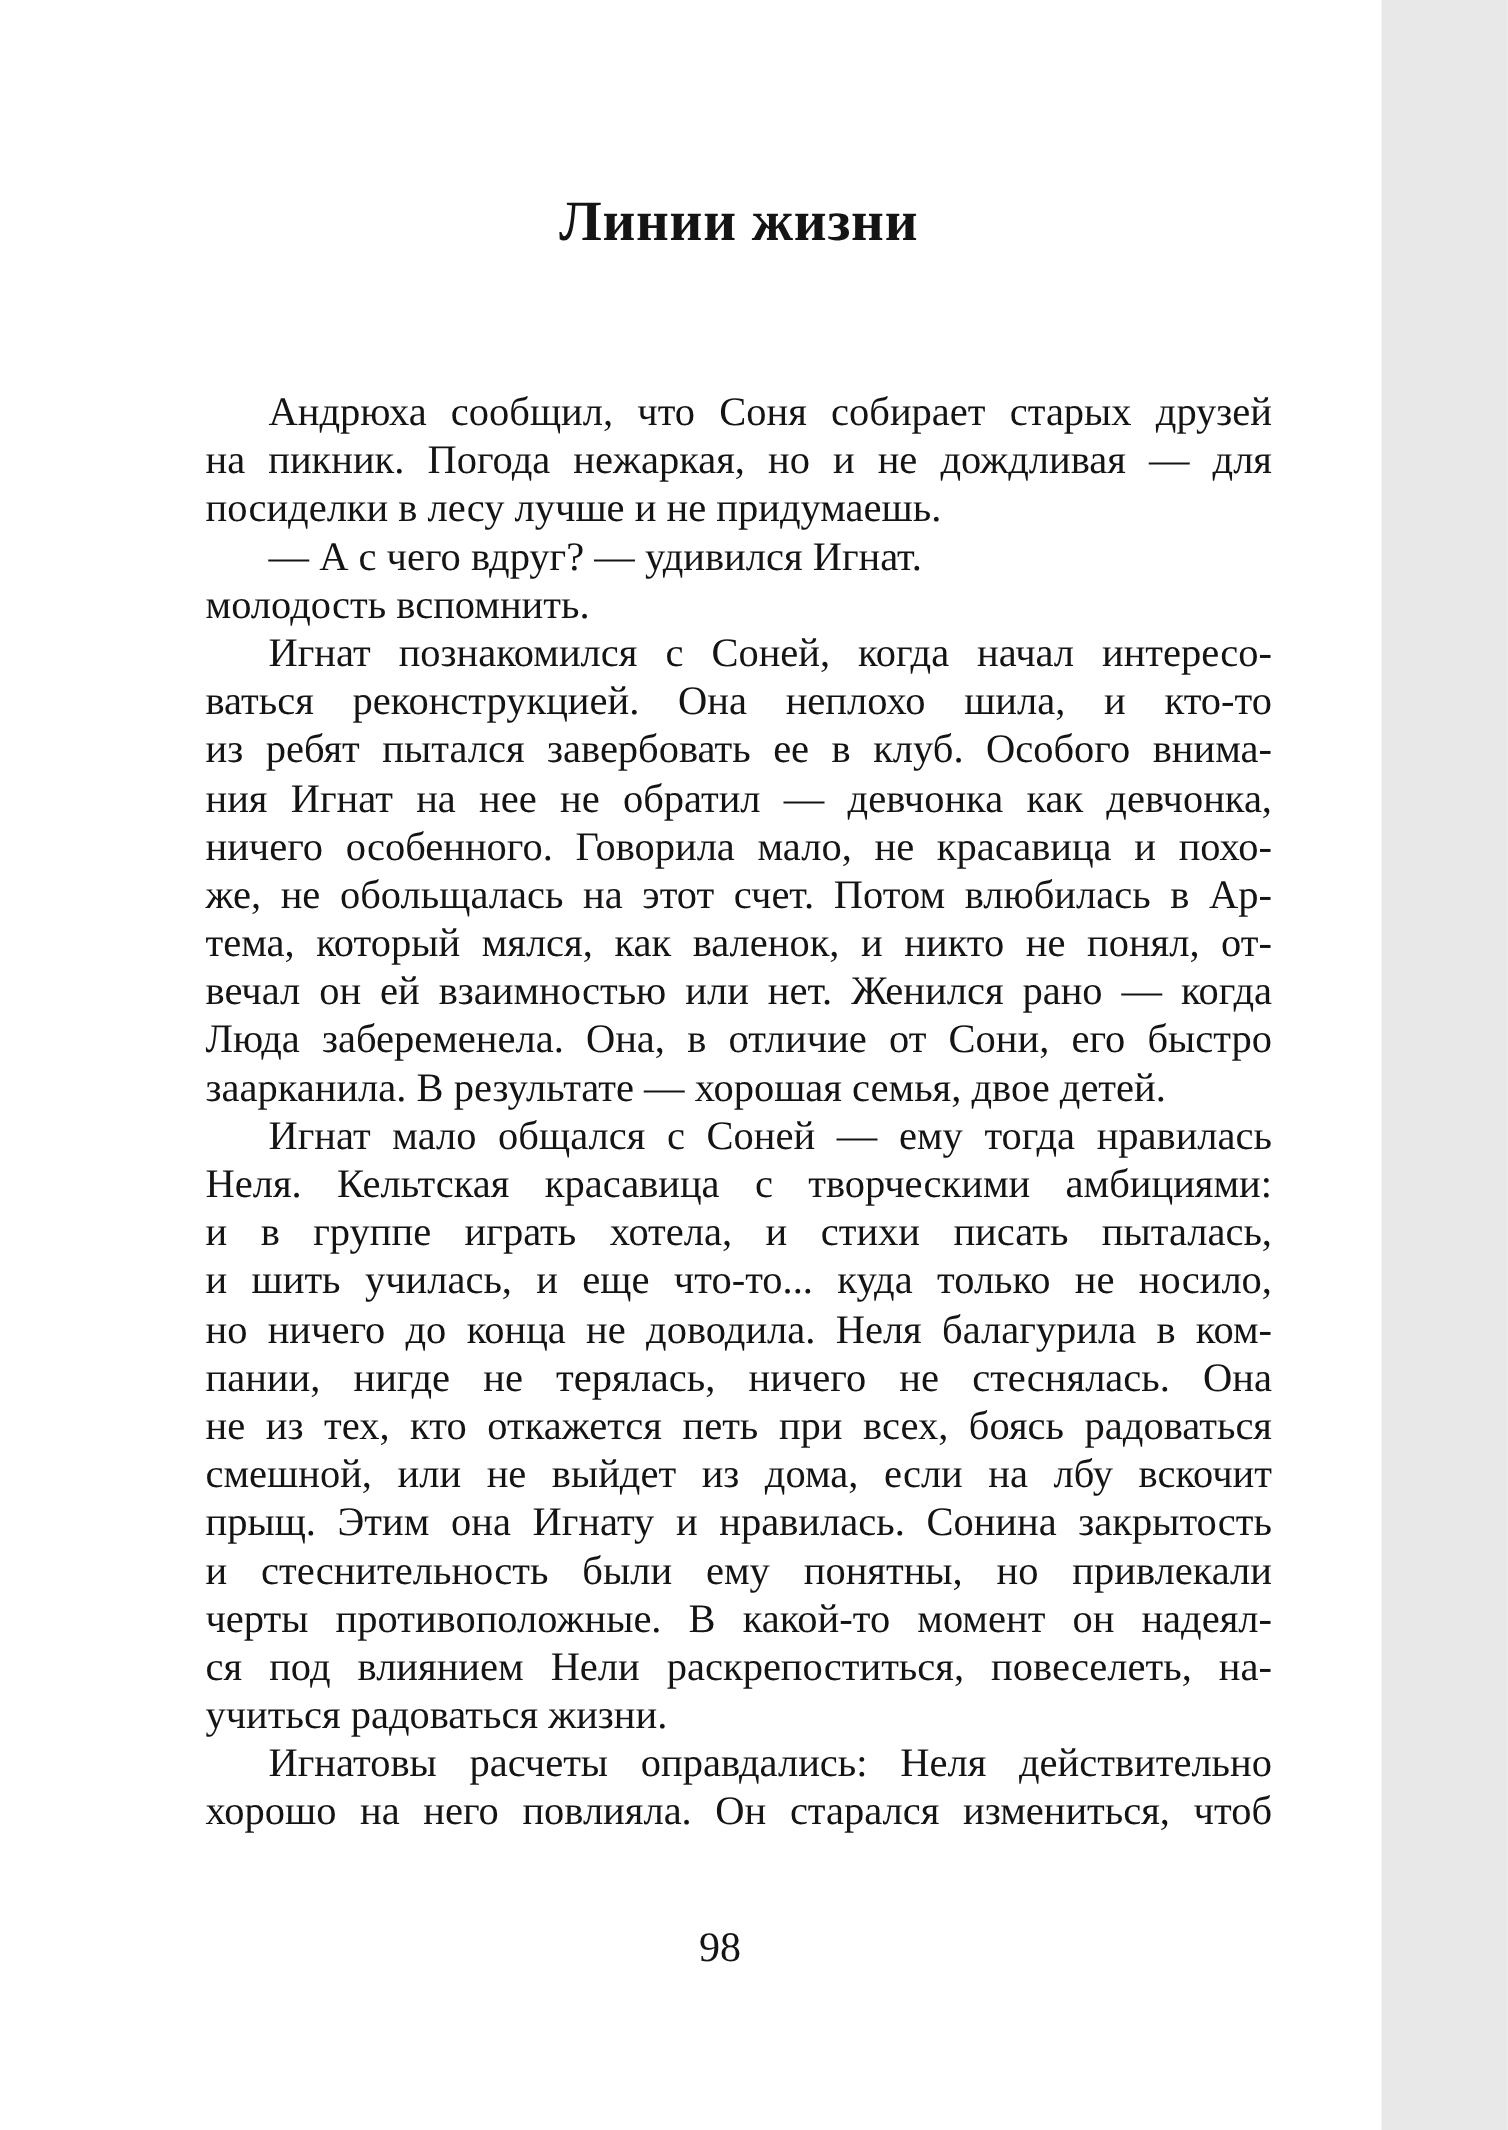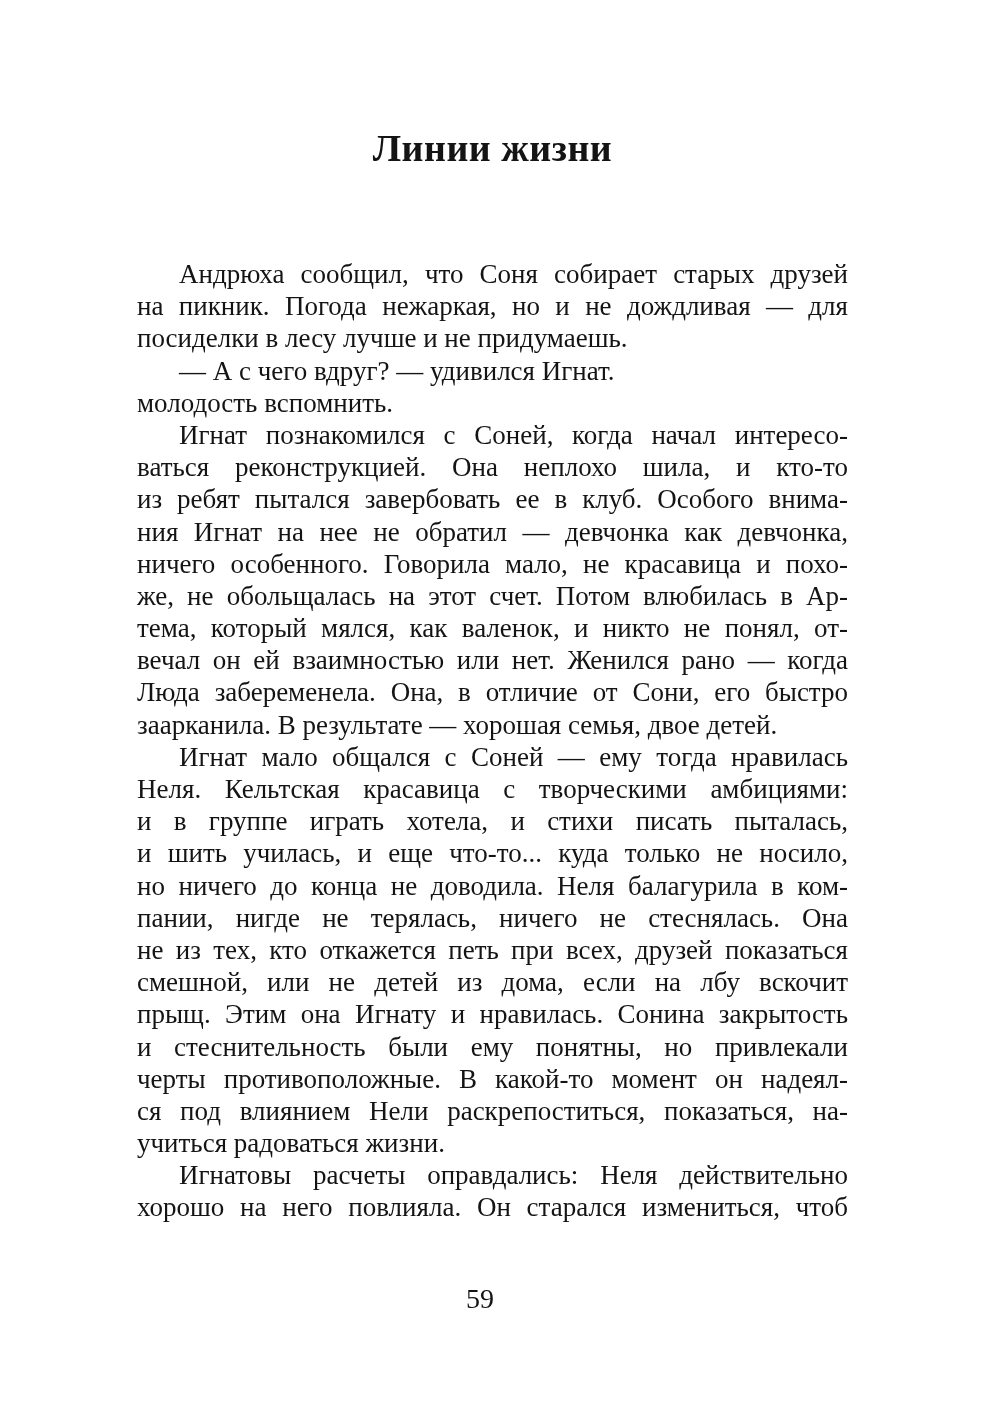--- a/index.html
+++ b/index.html
@@ -2,21 +2,21 @@
 <html><head>
 <meta charset="utf-8">
 <style>
   html, body {
     margin: 0;
     padding: 0;
     background: #e8e8e8;
   }
   .page {
     position: relative;
-    width: 1005px;
+    width: 921px;
     height: 1420px;
     background: #ffffff;
     font-family: "Liberation Serif", "DejaVu Serif", serif;
     color: #141414;
     overflow: hidden;
   }
   .title {
     position: absolute;
     top: 126px;
     left: 137px;
@@ -92,28 +92,28 @@
         <div class="line">Люда забеременела. Она, в отличие от Сони, его быстро</div>
         <div class="line endline">заарканила. В результате — хорошая семья, двое детей.</div>
       </div>
       <div class="paragraph">
         <div class="line indent">Игнат мало общался с Соней — ему тогда нравилась</div>
         <div class="line">Неля. Кельтская красавица с творческими амбициями:</div>
         <div class="line">и в группе играть хотела, и стихи писать пыталась,</div>
         <div class="line">и шить училась, и еще что-то... куда только не носило,</div>
         <div class="line">но ничего до конца не доводила. Неля балагурила в ком-</div>
         <div class="line">пании, нигде не терялась, ничего не стеснялась. Она</div>
-        <div class="line">не из тех, кто откажется петь при всех, друзей показаться</div>
-        <div class="line">смешной, или не детей из дома, если на лбу вскочит</div>
+        <div class="line">не из тех, кто откажется петь при всех, боясь радоваться</div>
+        <div class="line">смешной, или не выйдет из дома, если на лбу вскочит</div>
         <div class="line">прыщ. Этим она Игнату и нравилась. Сонина закрытость</div>
         <div class="line">и стеснительность были ему понятны, но привлекали</div>
         <div class="line">черты противоположные. В какой-то момент он надеял-</div>
-        <div class="line">ся под влиянием Нели раскрепоститься, показаться, на-</div>
+        <div class="line">ся под влиянием Нели раскрепоститься, повеселеть, на-</div>
         <div class="line endline">учиться радоваться жизни.</div>
       </div>
       <div class="paragraph">
         <div class="line indent">Игнатовы расчеты оправдались: Неля действительно</div>
         <div class="line">хорошо на него повлияла. Он старался измениться, чтоб</div>
       </div>
     </div>
 
-  <div class="pagenum">59</div>
+  <div class="pagenum">98</div>
 </div>
 
 </body></html>

